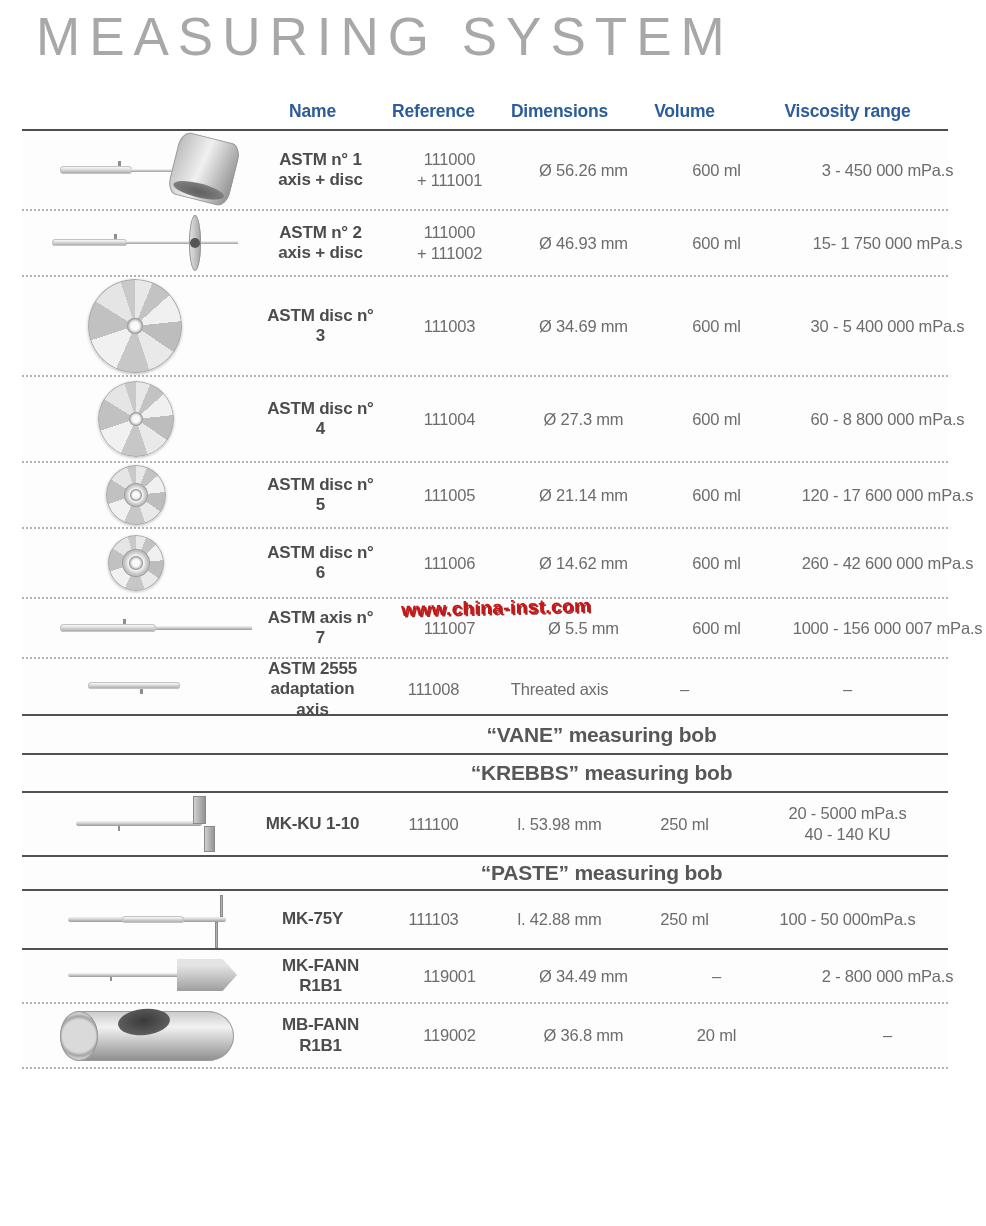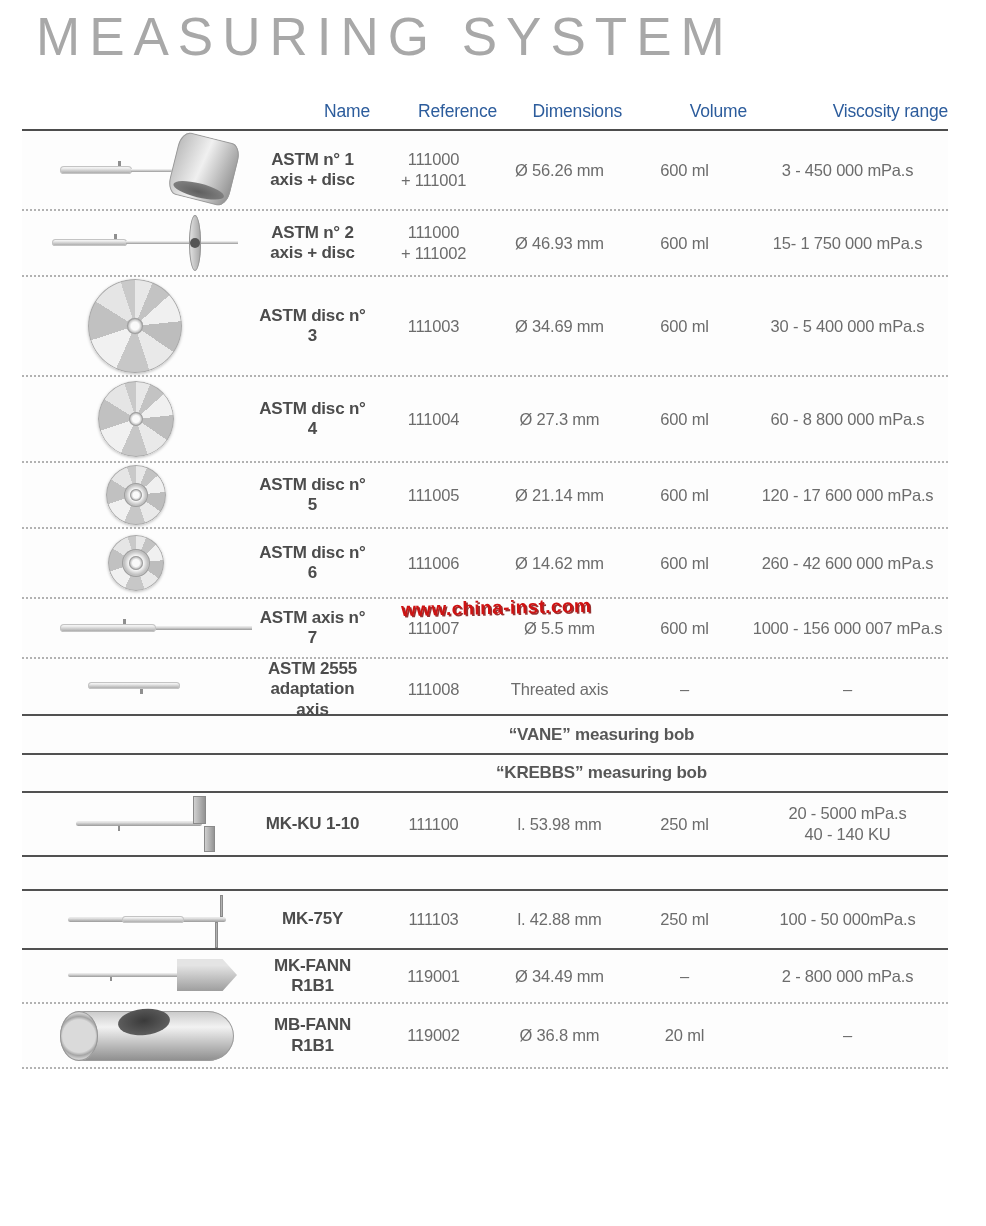--- a/index.html
+++ b/index.html
@@ -19,38 +19,38 @@
   .grid-row{
     display:grid;
     grid-template-columns:233px 115px 127px 125px 125px 201px;
     align-items:center;
   }
   .header-row{
     height:32px;align-items:end;
     border-bottom:2px solid #4d4d4d;
   }
   .header-row .cell{
-    font-size:17.5px;font-weight:normal;color:#2c5c9c;
-    text-align:right;padding-bottom:7px;letter-spacing:-0.2px;
+    font-size:17.5px;font-weight:bold;color:#2c5c9c;
+    text-align:center;padding-bottom:7px;letter-spacing:-0.2px;
   }
   .row{background:#fdfdfd;}
-  .row.dotted{border-bottom:2px dotted #b2b2b2;}
+  .row.dotted{border-bottom:2px dotted #b2b2b2;gap:8px;}
   .row.solid{border-bottom:2px solid #515151;}
   .cell{text-align:center;}
   .name-cell{
     font-size:17px;font-weight:bold;color:#4c4c4c;line-height:1.2;letter-spacing:-0.2px;
   }
   .val-cell{
     font-size:16.5px;color:#6c6c6c;line-height:1.25;letter-spacing:-0.2px;
   }
   .multiline{white-space:pre-line;}
   .section-row{height:38px;}
   .section-label{
     grid-column:2 / -1;
-    font-size:17px;font-weight:bold;color:#575757;letter-spacing:-0.2px;
+    font-size:21px;font-weight:bold;color:#575757;letter-spacing:-0.2px;
   }
   
   .r1{height:78px}.r2{height:64px}.r3{height:98px}.r4{height:84px}
   .r5{height:64px}.r6{height:68px}.r7{height:58px}.r8{height:55px}
   .r9{height:60px}.r10{height:50px}.r11{height:62px}.r12{height:57px}
   .r13{height:52px}.r14{height:63px}
   .sec-vane{height:37px}.sec-krebbs{height:36px}.sec-paste{height:32px}.sec-fann{height:32px}
 
   
   .photo{position:relative;height:100%;width:233px;}
@@ -258,20 +258,21 @@
     <div class="cell name-cell">MK-KU 1-10</div>
     <div class="cell val-cell">111100</div>
     <div class="cell val-cell">l. 53.98 mm</div>
     <div class="cell val-cell">250 ml</div>
     <div class="cell val-cell multiline">20 - 5000 mPa.s
 40 - 140 KU</div>
   </div>
 
   <div class="grid-row row section-row sec-paste solid">
     <div class="cell photo"></div>
+    <div class="cell section-label">“PASTE” measuring bob</div>
   </div>
 
   <div class="grid-row row r12 solid">
     <div class="cell photo">
       <div class="shape rod" style="left:46px;top:26px;width:158px;height:5px;border-radius:3px"></div>
       <div class="shape capsule" style="left:100px;top:25px;width:62px;height:7px"></div>
       <div class="shape bar" style="left:198px;top:4px;width:3px;height:22px"></div>
       <div class="shape bar" style="left:193px;top:31px;width:3px;height:26px"></div>
     </div>
     <div class="cell name-cell">MK-75Y</div>

